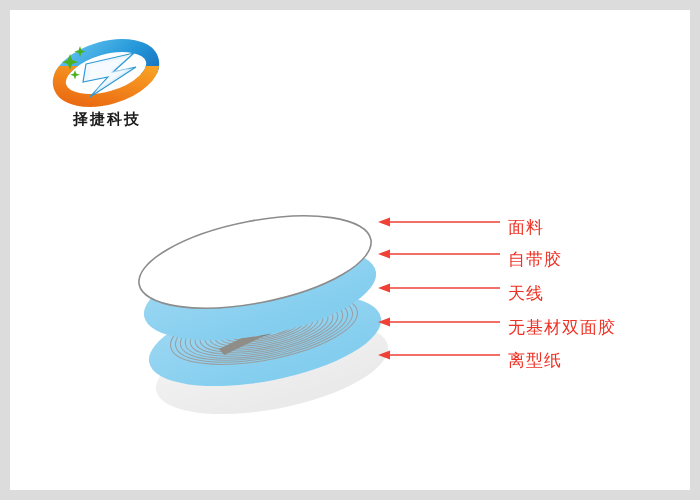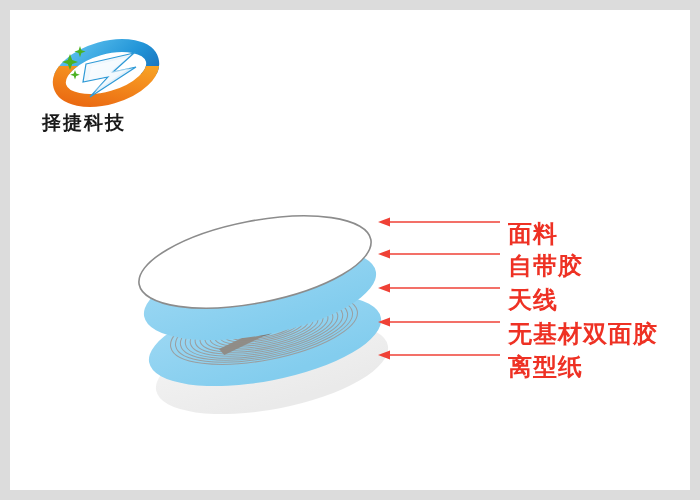--- a/index.html
+++ b/index.html
@@ -16,39 +16,40 @@
     background:#ffffff;
   }
 
   
   #logo{
     position:absolute;left:32px;top:26px;width:130px;height:110px;
   }
   #logo-mark{position:absolute;left:8px;top:0;width:112px;height:74px;}
   #logo-text{
     position:absolute;left:0;top:74px;width:130px;
-    font-size:19px;font-weight:bold;color:#1a1a1a;
+    text-align:center;
+    font-size:15px;font-weight:bold;color:#1a1a1a;
     letter-spacing:2px;
     font-family:"DejaVu Sans","Liberation Sans",sans-serif;
   }
 
   
   #diagram{
     position:absolute;left:110px;top:180px;width:300px;height:230px;
   }
   #diagram svg{display:block;}
 
   
   .callout{position:absolute;height:24px;}
   .callout .arrow{position:absolute;left:0;top:0;width:128px;height:24px;}
   .callout .lbl{
-    position:absolute;left:132px;top:12px;
+    position:absolute;left:132px;top:5px;
     height:24px;line-height:24px;
     white-space:nowrap;
-    font-size:24px;font-weight:bold;
+    font-size:17px;font-weight:normal;
     color:#ee3124;
     letter-spacing:1px;
     font-family:"DejaVu Sans","Liberation Sans",sans-serif;
   }
 </style>
 </head>
 <body>
 
 <div id="frame">
 

